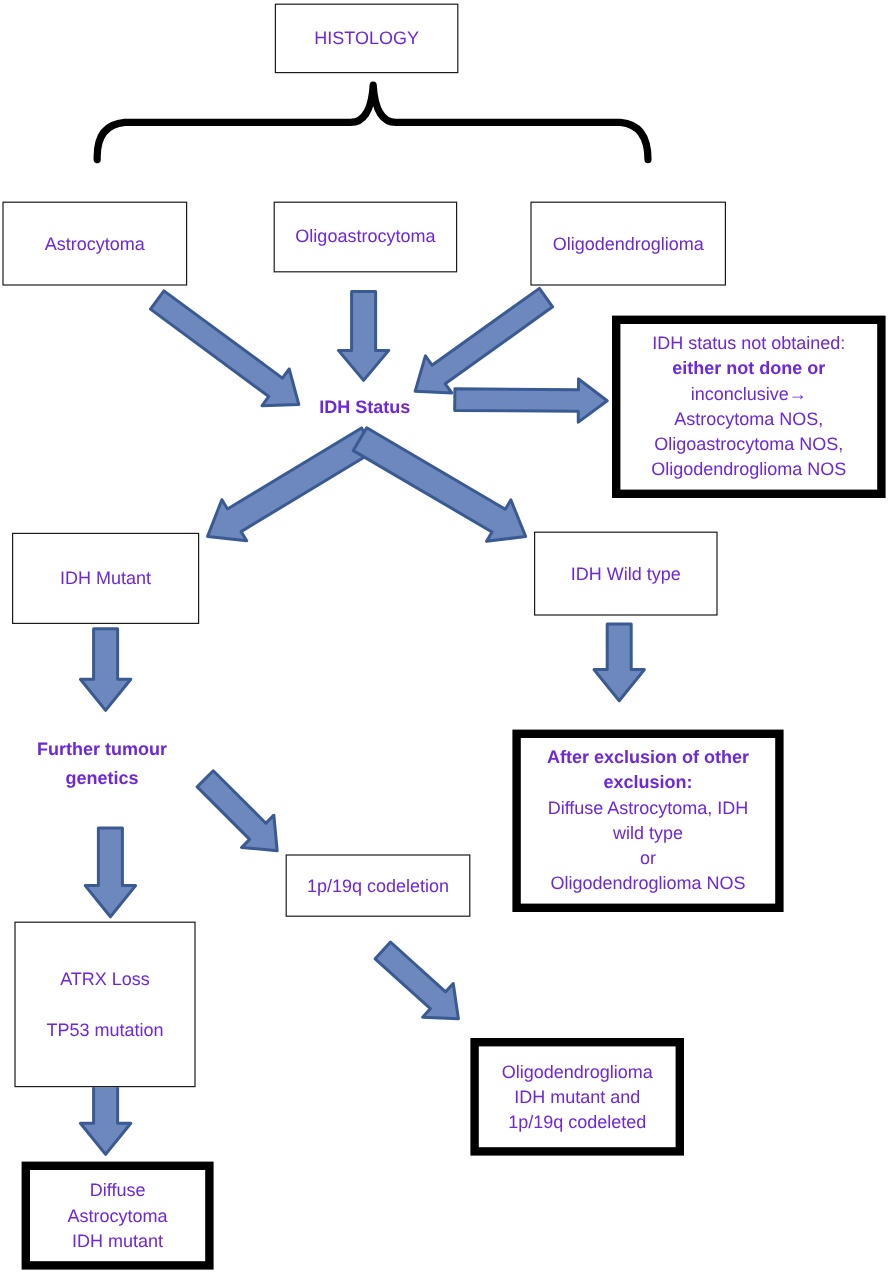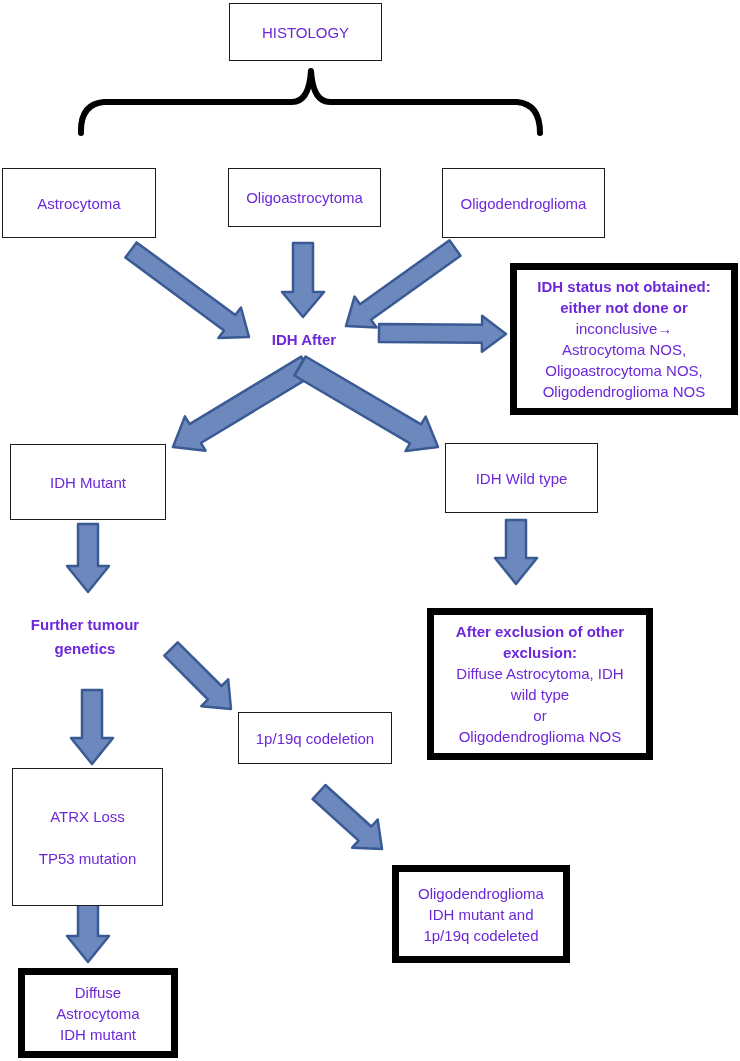--- a/index.html
+++ b/index.html
@@ -52,24 +52,24 @@
   </div>
 
   <div class="box" style="left:228px;top:168px;width:153px;height:59px">
     <span>Oligoastrocytoma</span>
   </div>
 
   <div class="box" style="left:442px;top:168px;width:163px;height:70px">
     <span>Oligodendroglioma</span>
   </div>
 
-  <div class="flabel" style="left:259px;top:328px;width:90px">IDH After</div>
+  <div class="flabel" style="left:259px;top:328px;width:90px">IDH Status</div>
 
   <div class="box thick multiline" style="left:510px;top:263px;width:228px;height:152px">
-      <div style="font-weight: bold;">IDH status not obtained:</div>
+      <div style="font-weight: normal;">IDH status not obtained:</div>
       <div style="font-weight: bold;">either not done or</div>
       <div style="font-weight: normal;">inconclusive→</div>
       <div>Astrocytoma NOS,</div>
       <div>Oligoastrocytoma NOS,</div>
       <div>Oligodendroglioma NOS</div>
     </div>
 
   <div class="box" style="left:10px;top:444px;width:156px;height:76px">
     <span>IDH Mutant</span>
   </div>

